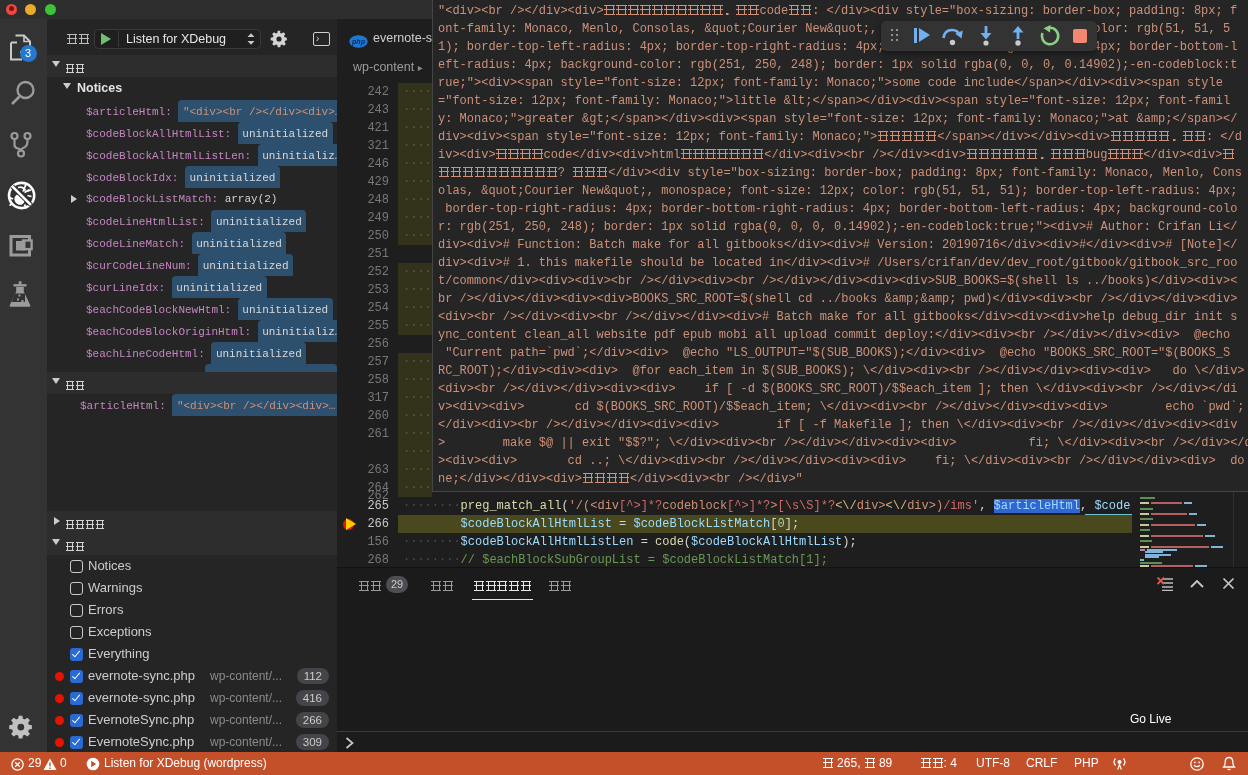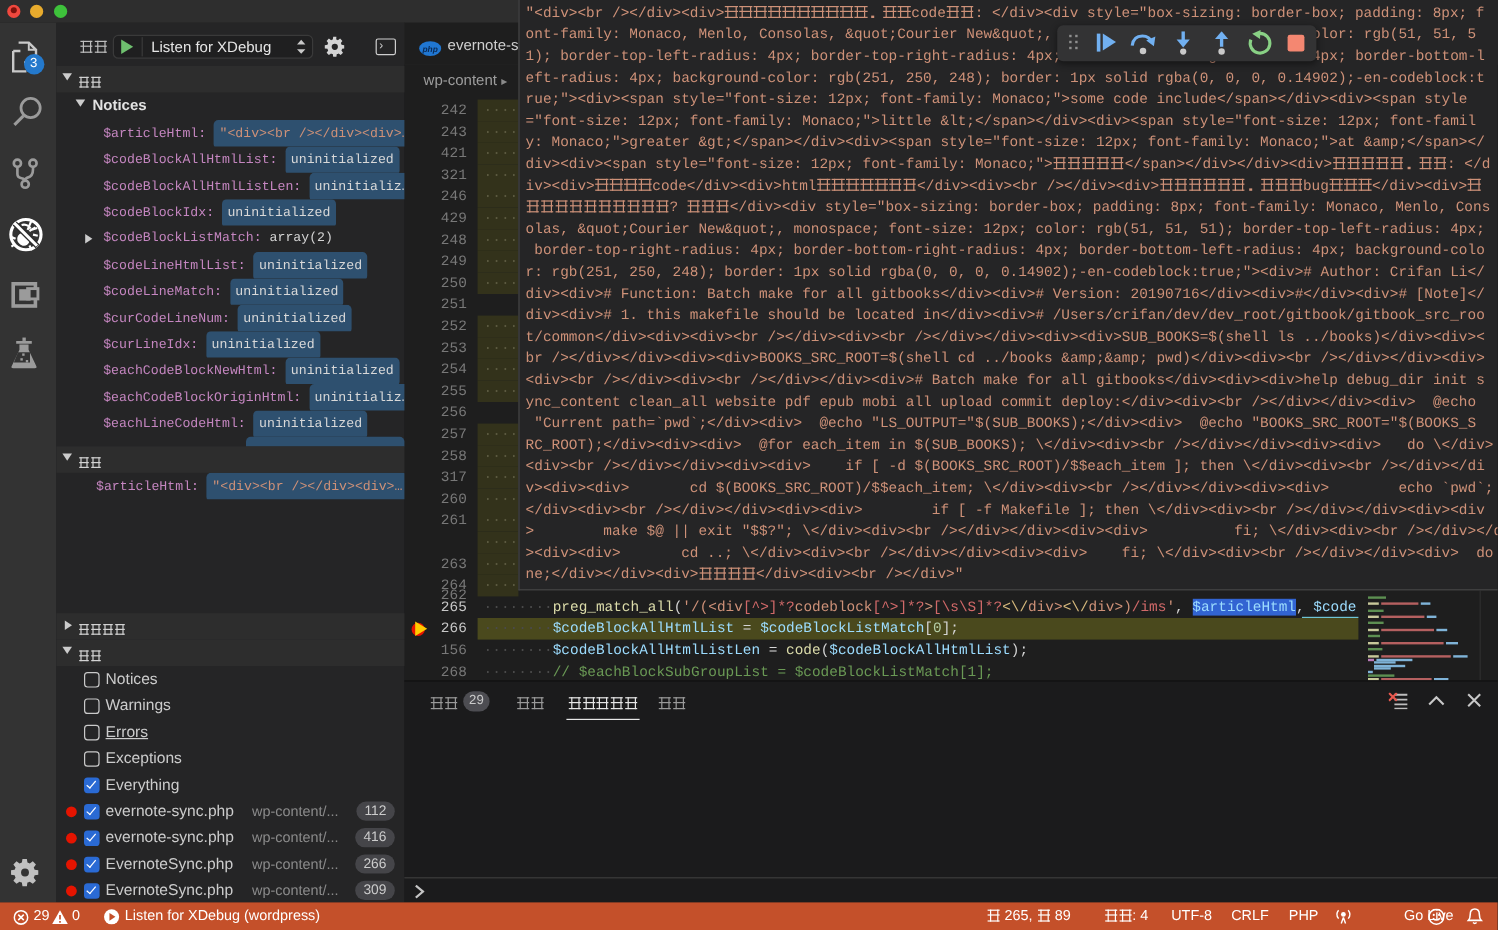--- a/index.html
+++ b/index.html
@@ -154,21 +154,21 @@
 <div class="cbrow" style="left:47px;top:555px;width:290px;">
     <div class="cb off" style="left:23px;"></div>
     <span style="position:absolute;left:41px;">Notices</span>
   </div>
 <div class="cbrow" style="left:47px;top:577px;width:290px;">
     <div class="cb off" style="left:23px;"></div>
     <span style="position:absolute;left:41px;">Warnings</span>
   </div>
 <div class="cbrow" style="left:47px;top:599px;width:290px;">
     <div class="cb off" style="left:23px;"></div>
-    <span style="position:absolute;left:41px;text-decoration:underline;">Errors</span>
+    <span style="position:absolute;left:41px;">Errors</span>
   </div>
 <div class="cbrow" style="left:47px;top:621px;width:290px;">
     <div class="cb off" style="left:23px;"></div>
     <span style="position:absolute;left:41px;">Exceptions</span>
   </div>
 <div class="cbrow" style="left:47px;top:643px;width:290px;">
     <div class="cb on" style="left:23px;"></div>
     <span style="position:absolute;left:41px;">Everything</span>
   </div>
 <div class="cbrow" style="left:47px;top:665px;width:290px;">
@@ -379,21 +379,21 @@
 <div style="position:absolute;top:756px;color:#ffffff;font-size:12px;left:822px;"><i class="cj"></i> 265, <i class="cj"></i> 89</div>
 <div style="position:absolute;top:756px;color:#ffffff;font-size:12px;left:920px;"><i class="cj"></i><i class="cj"></i>: 4</div>
 <div style="position:absolute;top:756px;color:#ffffff;font-size:12px;left:976px;">UTF-8</div>
 <div style="position:absolute;top:756px;color:#ffffff;font-size:12px;left:1026px;">CRLF</div>
 <div style="position:absolute;top:756px;color:#ffffff;font-size:12px;left:1074px;">PHP</div>
 <svg class="abs" style="left:1112px;top:756px;" width="15" height="15" viewBox="0 0 15 15" fill="none">
 <circle cx="7.5" cy="6" r="2" fill="#fff"></circle>
 <path d="M3.5 9.5 A5.5 5.5 0 0 1 3.5 2.5 M11.5 2.5 A5.5 5.5 0 0 1 11.5 9.5" stroke="#fff" stroke-width="1.2"></path>
 <path d="M7.5 8.5 L5.7 13.5 M7.5 8.5 L9.3 13.5" stroke="#fff" stroke-width="1.2"></path>
   </svg>
-<div style="position:absolute;top:756px;color:#ffffff;font-size:12px;left:1130px;margin-left:40px;">Go Live</div>
+<div style="position:absolute;top:712px;color:#ffffff;font-size:12px;left:1130px;">Go Live</div>
 <svg class="abs" style="left:1190px;top:756.5px;" width="14" height="14" viewBox="0 0 14 14">
 <circle cx="7" cy="7" r="6.2" fill="none" stroke="#fff" stroke-width="1.3"></circle>
 <circle cx="4.8" cy="5.4" r="0.9" fill="#fff"></circle>
     <circle cx="9.2" cy="5.4" r="0.9" fill="#fff"></circle>
 <path d="M4 8.3 Q7 11 10 8.3" fill="none" stroke="#fff" stroke-width="1.2"></path>
   </svg>
 <svg class="abs" style="left:1222px;top:755.5px;" width="14" height="15" viewBox="0 0 14 15">
 <path d="M7 1.5 Q10.8 1.5 10.8 6 Q10.8 9.5 12.3 11 H1.7 Q3.2 9.5 3.2 6 Q3.2 1.5 7 1.5 Z" fill="none" stroke="#fff" stroke-width="1.3"></path>
 <path d="M5.5 12.8 Q7 14.3 8.5 12.8" fill="none" stroke="#fff" stroke-width="1.2"></path>
   </svg>

